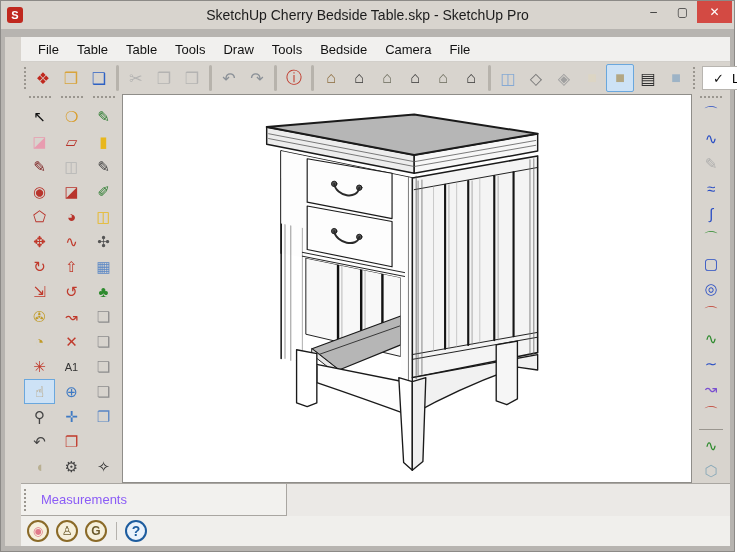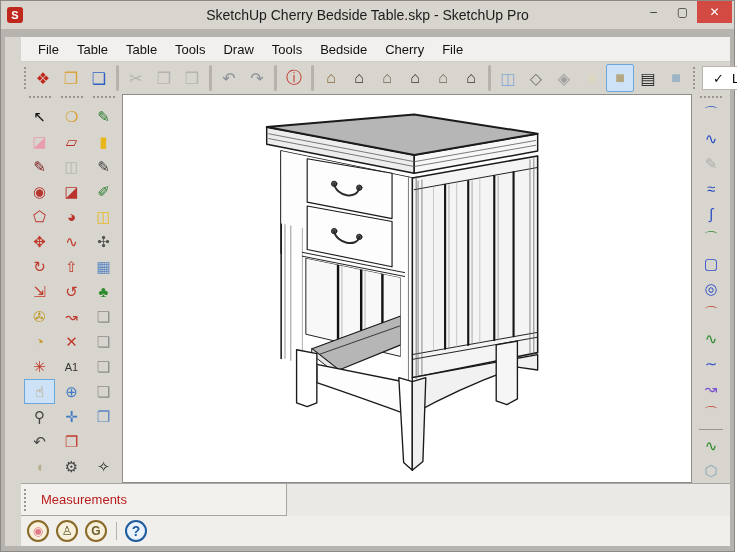--- a/index.html
+++ b/index.html
@@ -51,21 +51,21 @@
   .canvas svg{display:block;width:100%;height:100%;}
   .rtoolbox{width:38px;background:#d8d4ce;flex:none;display:flex;flex-direction:column;align-items:center;}
   .rtool{width:28px;height:25px;display:flex;align-items:center;justify-content:center;font-size:15px;}
   .rtool.sep{height:1px;width:24px;background:#9a968f;margin:3px 0;}
   .rtool.disabled{opacity:.85;}
 
   
   .measure-row{height:32px;display:flex;flex:none;background:#ebe9e6;border-top:1px solid #a9a6a1;}
   .measure-panel{width:265px;background:#f2f1ee;border-right:1px solid #a9a6a1;
                  border-bottom:1px solid #a9a6a1;display:flex;align-items:center;}
-  .measure-label{font-size:13px;color:#b91c1c;margin-left:8px;}
+  .measure-label{font-size:13px;color:#8b5cf6;margin-left:8px;}
   .measure-rest{flex:1;}
 
   
   .statusbar{height:30px;background:#f0efec;display:flex;align-items:center;flex:none;padding-left:6px;}
   .sicon{width:22px;height:22px;border-radius:50%;border:2px solid #8a6a28;background:#f6f0dc;
          display:flex;align-items:center;justify-content:center;font-size:12px;font-weight:bold;
          color:#6b5a2a;margin-right:7px;box-sizing:border-box;}
   .sicon.help{border-color:#1d5c9e;color:#1d5c9e;background:#eaf2fb;font-size:14px;}
   .sdivider{width:1px;height:18px;background:#b5b2ad;margin:0 8px 0 2px;}
   .status-text{font-size:14px;color:#111;margin-left:10px;}
@@ -88,21 +88,21 @@
   <div class="inner">
 
     <div class="menubar">
         <div class="menu-item">File</div>
         <div class="menu-item">Table</div>
         <div class="menu-item">Table</div>
         <div class="menu-item">Tools</div>
         <div class="menu-item">Draw</div>
         <div class="menu-item">Tools</div>
         <div class="menu-item">Bedside</div>
-        <div class="menu-item">Cherry</div>
+        <div class="menu-item">Camera</div>
         <div class="menu-item">File</div>
       </div>
 
     <div class="toolbar">
       <div class="grip"></div>
       <div style="display:flex;align-items:center;">
           <div class="tbtn" style="color: rgb(192, 40, 30);">❖</div>
           <div class="tbtn" style="color: rgb(216, 164, 60);">❒</div>
           <div class="tbtn" style="color: rgb(47, 98, 196);">❑</div>
           <div class="tbtn sep"></div>

